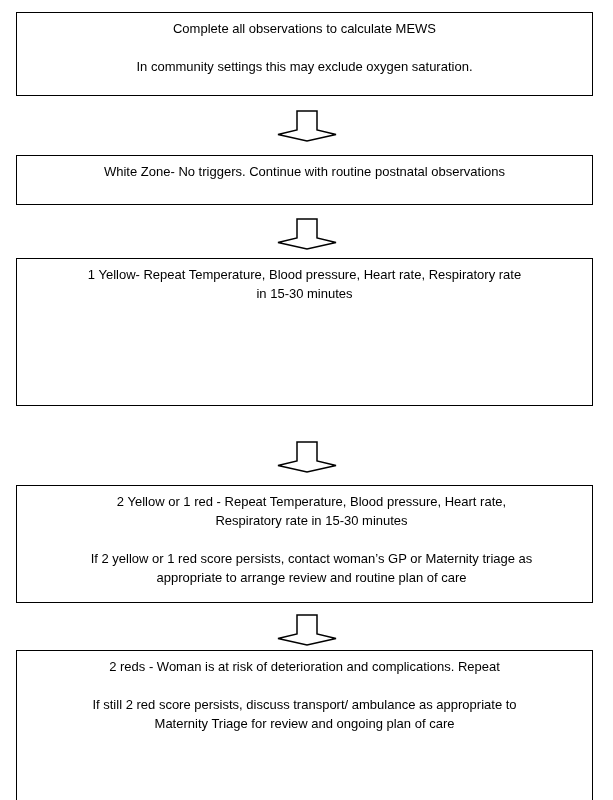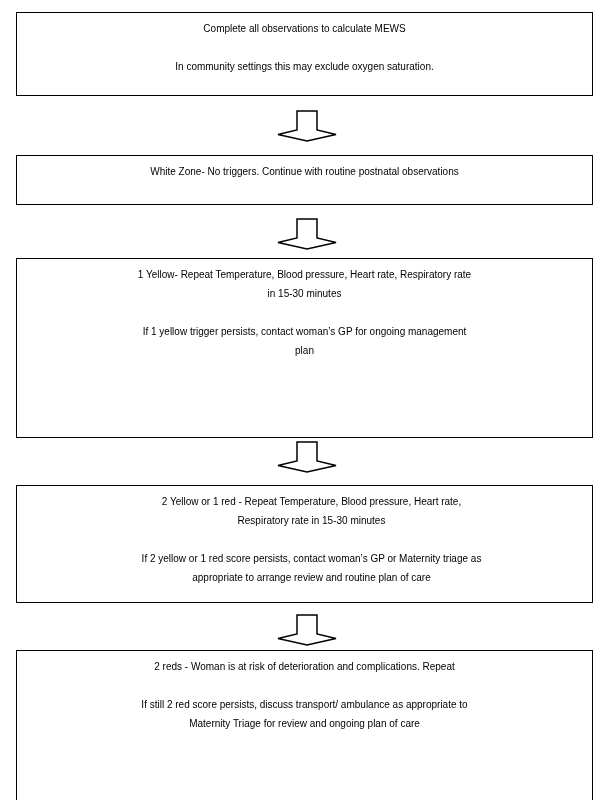--- a/index.html
+++ b/index.html
@@ -2,21 +2,21 @@
 <html><head>
 <meta charset="utf-8">
 <style>
   html, body { margin: 0; padding: 0; background: #ffffff; }
   .page {
     position: relative;
     width: 613px;
     height: 800px;
     background: #ffffff;
     font-family: "Liberation Sans", sans-serif;
-    font-size: 10px;
+    font-size: 13px;
     line-height: 19px;
     color: #000000;
     overflow: hidden;
   }
   .box {
     position: absolute;
     left: 16px;
     width: 577px;
     box-sizing: border-box;
     border: 1.5px solid #000000;
@@ -28,21 +28,21 @@
   .para:last-child { margin-bottom: 0; }
   .line { display: block; }
   .arrow {
     position: absolute;
     left: 277px;
     width: 60px;
     height: 32px;
   }
   .b1 { top: 12px;  height: 84px;  }
   .b2 { top: 155px; height: 50px;  }
-  .b3 { top: 258px; height: 180px; }
+  .b3 { top: 258px; height: 148px; }
   .b4 { top: 485px; height: 118px; padding-left: 23px; }
   .b5 { top: 650px; height: 167px; }
   .a1 { top: 110px; }
   .a2 { top: 218px; }
   .a3 { top: 441px; }
   .a4 { top: 614px; }
 </style>
 </head>
 <body>
 
@@ -69,24 +69,20 @@
 
   <svg class="arrow a2" viewBox="0 0 60 32">
     <polygon points="20,1 40,1 40,20 59,24.5 30,31 1,24.5 20,20" fill="#ffffff" stroke="#000000" stroke-width="1.5" stroke-linejoin="miter"></polygon>
   </svg>
 
   <div class="box b3">
     <div class="para">
       <span class="line">1 Yellow- Repeat Temperature, Blood pressure, Heart rate, Respiratory rate</span>
       <span class="line">in 15-30 minutes</span>
     </div>
-    <div class="para">
-      <span class="line">If 1 yellow trigger persists, contact woman’s GP for ongoing management</span>
-      <span class="line">plan</span>
-    </div>
   </div>
 
   <svg class="arrow a3" viewBox="0 0 60 32">
     <polygon points="20,1 40,1 40,20 59,24.5 30,31 1,24.5 20,20" fill="#ffffff" stroke="#000000" stroke-width="1.5" stroke-linejoin="miter"></polygon>
   </svg>
 
   <div class="box b4">
     <div class="para">
       <span class="line">2 Yellow or 1 red - Repeat Temperature, Blood pressure, Heart rate,</span>
       <span class="line">Respiratory rate in 15-30 minutes</span>

